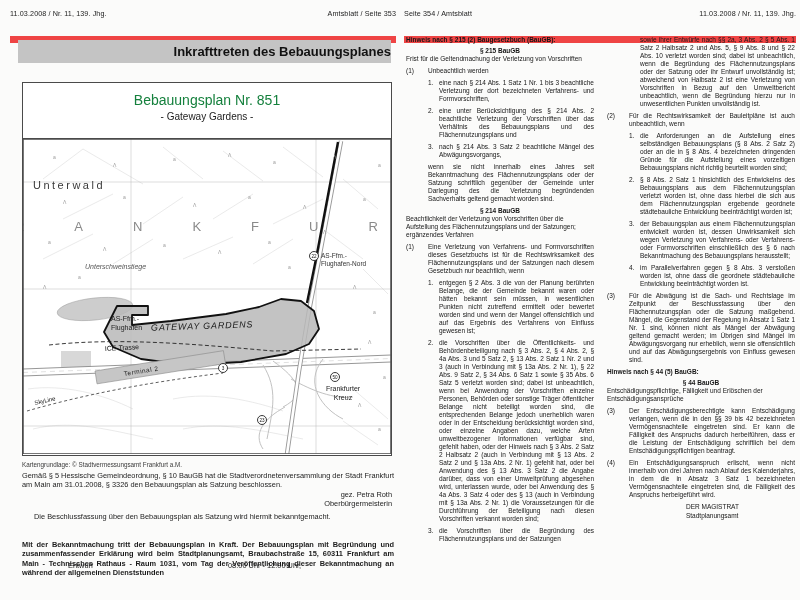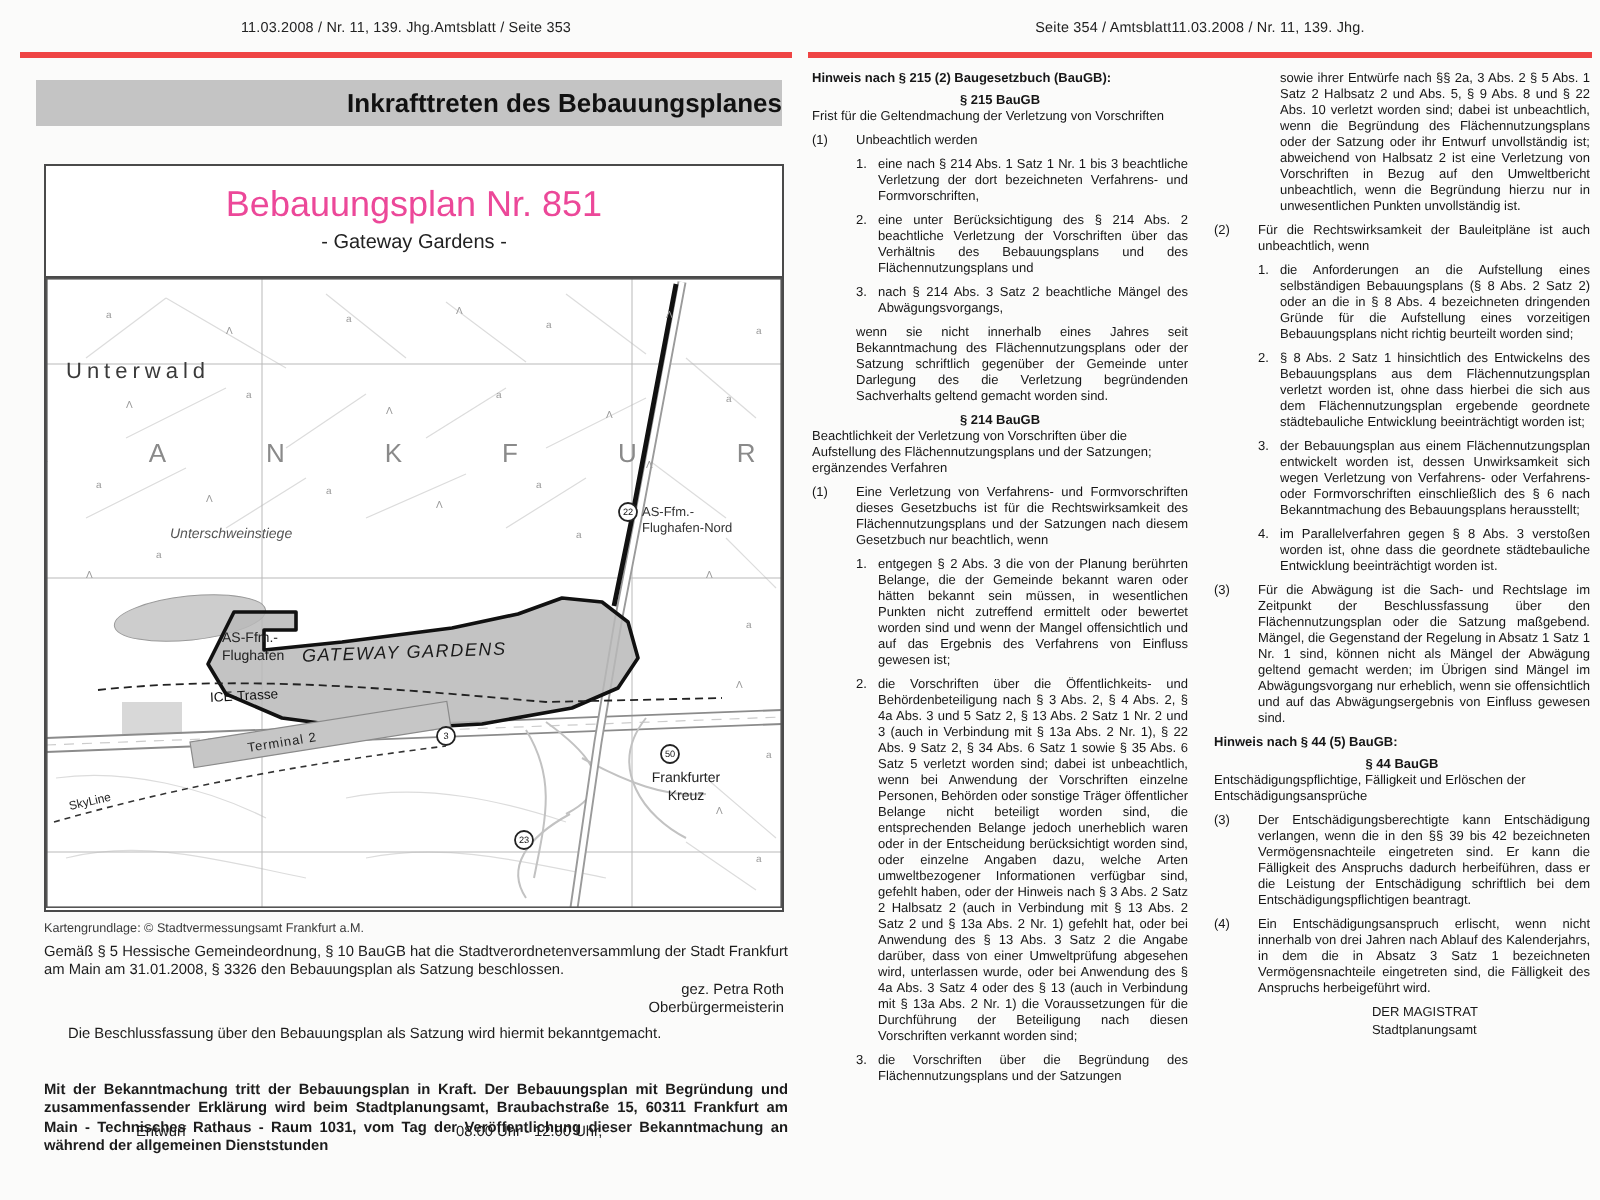--- a/index.html
+++ b/index.html
@@ -8,37 +8,37 @@
     background:#fbfbfa;color:#1c1c1c;
     font-family:"Liberation Sans", sans-serif;
     -webkit-font-smoothing:antialiased;
   }
   .page{position:absolute;top:0;height:600px;}
   #pageL{left:10px;width:386px;}
   #pageR{left:404px;width:392px;}
 
   .hdr{
     position:absolute;top:9px;left:0;right:0;
-    display:flex;justify-content:center;
+    display:flex;justify-content:space-between;
     font-size:7.2px;letter-spacing:.1px;
-    border-bottom:3px solid #ef4444;padding-bottom:8px;color:#222;
+    border-bottom:7px solid #ef4444;padding-bottom:18px;color:#222;
   }
 
   
   .banner{
     position:absolute;top:40px;left:8px;right:5px;height:23px;
     background:#c4c4c4;text-align:right;
     font-size:13px;font-weight:bold;line-height:23px;color:#111;
   }
   .figure{
     position:absolute;top:82px;left:12px;width:370px;height:374px;
     border:1px solid #4a4a4a;background:#fff;box-sizing:border-box;
   }
   .figtitle{height:55px;border-bottom:1px solid #4a4a4a;text-align:center;}
-  .figtitle .t1{font-size:18px;padding-top:9px;color:#ec4899;}
+  .figtitle .t1{font-size:14px;padding-top:9px;color:#15803d;}
   .figtitle .t2{font-size:10px;padding-top:3px;color:#222;}
   .mapwrap{width:368px;height:315px;overflow:hidden;}
   svg{display:block;}
   .veg{font-size:5px;fill:#9a9a9a;}
   .shield-n{font-size:4.6px;fill:#111;text-anchor:middle;}
   .caption{position:absolute;top:461px;left:12px;font-size:6.3px;color:#3a3a3a;}
   .paraG{position:absolute;top:471px;left:12px;width:372px;font-size:7.4px;line-height:9.3px;text-align:justify;}
   .sigblk{position:absolute;top:490px;right:4px;text-align:right;font-size:7.4px;line-height:9.2px;}
   .paraB{position:absolute;top:512px;left:12px;width:372px;font-size:7.4px;line-height:9.3px;margin-left:12px;}
   .paraM{position:absolute;top:540px;left:12px;width:372px;font-size:7.4px;line-height:9.3px;text-align:justify;font-weight:bold;}

